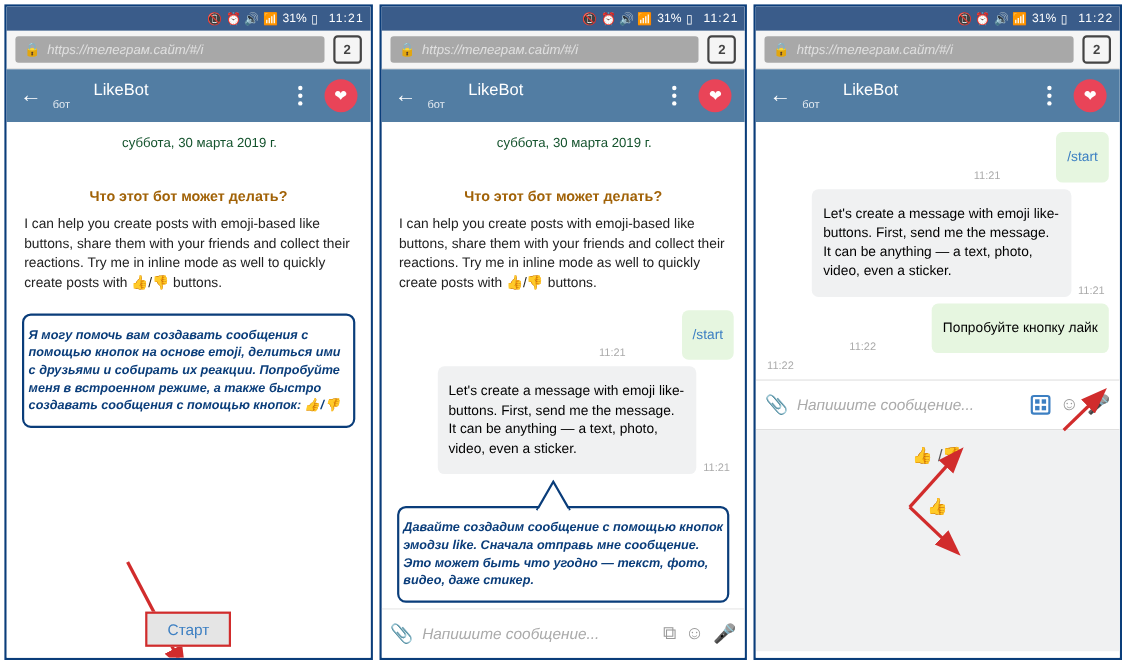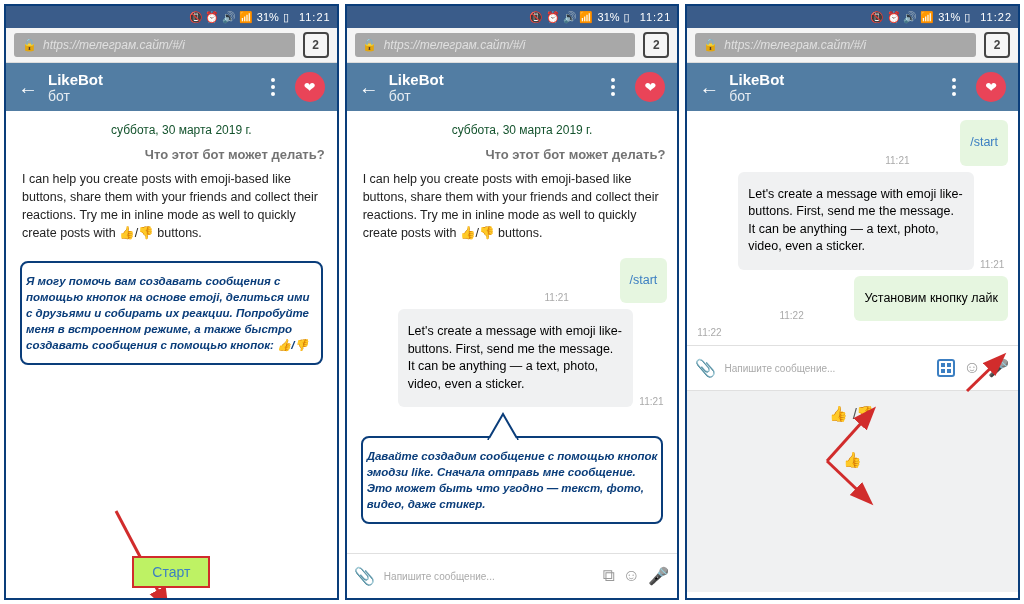--- a/index.html
+++ b/index.html
@@ -11,47 +11,47 @@
 .status-bar .time { margin-left: 6px; letter-spacing: 1px; }
 
 .url-bar { background: #f5f5f5; height: 34px; display: flex; align-items: center; padding: 0 8px; gap: 8px; border-bottom: 1px solid #ddd; }
 .url-box { flex: 1; background: #a8a8a8; border-radius: 3px; height: 24px; display: flex; align-items: center; padding: 0 8px; color: #e0e0e0; font-size: 12px; font-style: italic; gap: 6px; }
 .url-box .lock { font-style: normal; }
 .tab-count { width: 22px; height: 22px; border: 2px solid #444; border-radius: 4px; display: flex; align-items: center; justify-content: center; font-size: 12px; font-weight: bold; color: #444; }
 
 .chat-header { background: #527da3; color: #fff; height: 48px; display: flex; align-items: center; padding: 0 12px; gap: 10px; }
 .back-arrow { font-size: 20px; }
 .chat-title { flex: 1; display: flex; flex-direction: column; }
-.chat-title .name { font-size: 15px; font-weight: 700; }
-.chat-title .sub { font-size: 14px; opacity: 0.85; }
+.chat-title .name { font-size: 15px; font-weight: 400; margin-left: 37px; }
+.chat-title .sub { font-size: 10px; opacity: 0.85; }
 .menu-dots { display: flex; flex-direction: column; gap: 3px; padding: 4px; }
 .menu-dots span { width: 4px; height: 4px; background: #fff; border-radius: 50%; }
 .heart-btn { width: 30px; height: 30px; background: #e94458; border-radius: 50%; display: flex; align-items: center; justify-content: center; color: #fff; font-size: 14px; margin-left: 6px; }
 
 .chat-body { flex: 1; background: #fff; overflow: hidden; position: relative; padding: 6px 0; }
 .date-sep { text-align: center; font-size: 12px; color: #14532d; padding: 6px 0; margin-left: 20px; }
-.intro-title { text-align: right; font-size: 13px; font-weight: bold; color: #737373; padding: 4px 12px 8px; }
+.intro-title { text-align: center; font-size: 13px; font-weight: bold; color: #a16207; padding: 4px 12px 8px; margin-top: 24px; }
 .intro-text { font-size: 12.5px; color: #222; padding: 0 16px 12px; line-height: 1.45; }
 
 .msg-row { display: flex; padding: 3px 10px; align-items: flex-end; gap: 6px; }
 .msg-row.out { justify-content: flex-end; }
 .bubble { background: #f0f1f2; border-radius: 6px; padding: 14px 10px; font-size: 12.5px; max-width: 78%; line-height: 1.4; margin-left: 41px; }
 .bubble.out { background: #e6f6e0; }
 .bubble .cmd { color: #3c7fc2; }
 .msg-time { font-size: 10px; color: #aaa; min-width: 28px; }
 
 .callout { border: 2px solid #0a3d7a; border-radius: 8px; margin: 6px 14px; padding: 10px 4px; font-size: 11.5px; color: #0a3d7a; font-style: italic; font-weight: 600; line-height: 1.4; position: relative; background: #fff; }
 .callout svg.tail { position: absolute; }
 
 .start-btn-wrap { position: absolute; bottom: 10px; left: 0; right: 0; text-align: center; }
-.start-btn { display: inline-block; border: 2px solid #d12c2c; color: #3c7fc2; font-size: 14px; padding: 6px 18px; background: #bef264; }
+.start-btn { display: inline-block; border: 2px solid #d12c2c; color: #3c7fc2; font-size: 14px; padding: 6px 18px; background: #e5e5e5; }
 
 .input-bar { background: #fff; border-top: 1px solid #e0e0e0; height: 44px; display: flex; align-items: center; padding: 0 8px; gap: 8px; }
 .input-bar .attach, .input-bar .ctrls span, .input-bar .mic { color: #999; font-size: 17px; }
-.input-text { flex: 1; color: #aaa; font-size: 10px; }
+.input-text { flex: 1; color: #aaa; font-size: 14px; font-style: italic; }
 .input-bar .ctrls { display: flex; gap: 8px; align-items: center; }
 .grid-icon { width: 18px; height: 18px; border: 2px solid #3c7fc2; border-radius: 3px; display: grid; grid-template: 1fr 1fr / 1fr 1fr; gap: 2px; padding: 2px; box-sizing: border-box; }
 .grid-icon div { background: #3c7fc2; }
 
 .arrow-svg { position: absolute; pointer-events: none; }
 .emoji-choice { text-align: center; padding: 14px 0; font-size: 15px; color: #555; }
 </style>
 </head>
 <body>
 
@@ -192,21 +192,21 @@
     <div class="msg-row out">
       <span class="msg-time">11:21</span>
       <div class="bubble out"><span class="cmd">/start</span></div>
     </div>
     <div class="msg-row">
       <div class="bubble">Let's create a message with emoji like-buttons. First, send me the message. It can be anything — a text, photo, video, even a sticker.</div>
       <span class="msg-time">11:21</span>
     </div>
     <div class="msg-row out">
       <span class="msg-time">11:22</span>
-      <div class="bubble out">Установим кнопку лайк</div>
+      <div class="bubble out">Попробуйте кнопку лайк</div>
     </div>
     <div class="msg-row">
       <span class="msg-time">11:22</span>
     </div>
 
     <div class="input-bar" style="border-top:1px solid #e0e0e0;border-bottom:1px solid #e0e0e0;margin-top:4px">
       <span class="attach">📎</span>
       <span class="input-text">Напишите сообщение...</span>
       <div class="ctrls">
         <span class="grid-icon">

